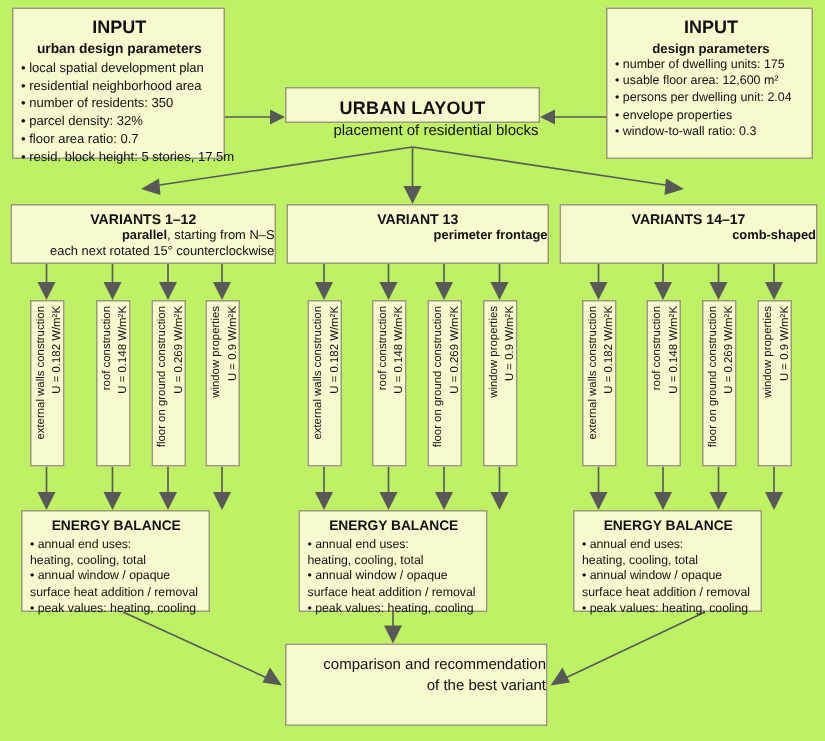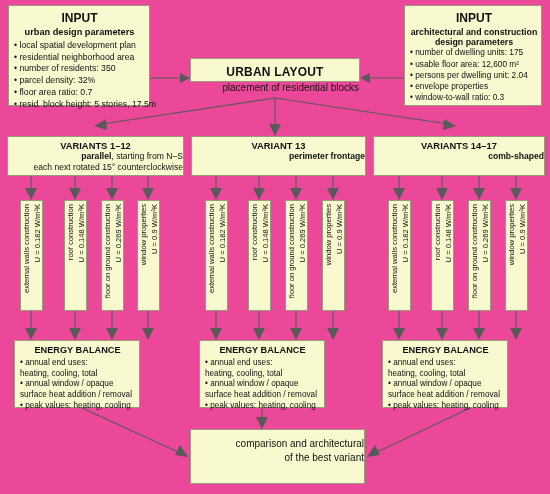--- a/index.html
+++ b/index.html
@@ -3,21 +3,21 @@
 <meta charset="utf-8">
 <style>
   html,body{margin:0;padding:0;background:#ffffff;}
   body{
     font-family:"Liberation Sans","DejaVu Sans",sans-serif;
     -webkit-font-smoothing:antialiased;
   }
   #stage{
     position:relative;
     width:550px;height:494px;
-    background:#ec4899;
+    background:#bef264;
     overflow:hidden;
   }
   .box{
     position:absolute;
     background:#f9f9cf;
     border:1px solid #9a9a7a;
     box-sizing:border-box;
     color:#111;
     text-align:center;
     line-height:1.22;
@@ -202,21 +202,20 @@
     <span class="li">• local spatial development plan</span>
     <span class="li">• residential neighborhood area</span>
     <span class="li">• number of residents: 350</span>
     <span class="li">• parcel density: 32%</span>
     <span class="li">• floor area ratio: 0.7</span>
     <span class="li">• resid. block height: 5 stories, 17.5m</span>
   </div>
 
   <div class="box" id="in-right">
     <span class="ttl">INPUT</span>
-    <span class="sub">architectural and construction</span>
     <span class="sub">design parameters</span>
     <span class="li">• number of dwelling units: 175</span>
     <span class="li">• usable floor area: 12,600 m²</span>
     <span class="li">• persons per dwelling unit: 2.04</span>
     <span class="li">• envelope properties</span>
     <span class="li">• window-to-wall ratio: 0.3</span>
   </div>
 
   <div class="box" id="urban">
     <span class="ttl">URBAN LAYOUT</span>
@@ -360,17 +359,17 @@
   <div class="box eb" id="eb3">
     <span class="ttl">ENERGY BALANCE</span>
     <span class="li">• annual end uses:</span>
     <span class="li">heating, cooling, total</span>
     <span class="li">• annual window / opaque</span>
     <span class="li">surface heat addition / removal</span>
     <span class="li">• peak values: heating, cooling</span>
   </div>
 
   <div class="box" id="results">
-    <span class="ctr">comparison and architectural</span>
+    <span class="ctr">comparison and recommendation</span>
     <span class="ctr">of the best variant</span>
   </div>
 
 </div>
 
 </body></html>

